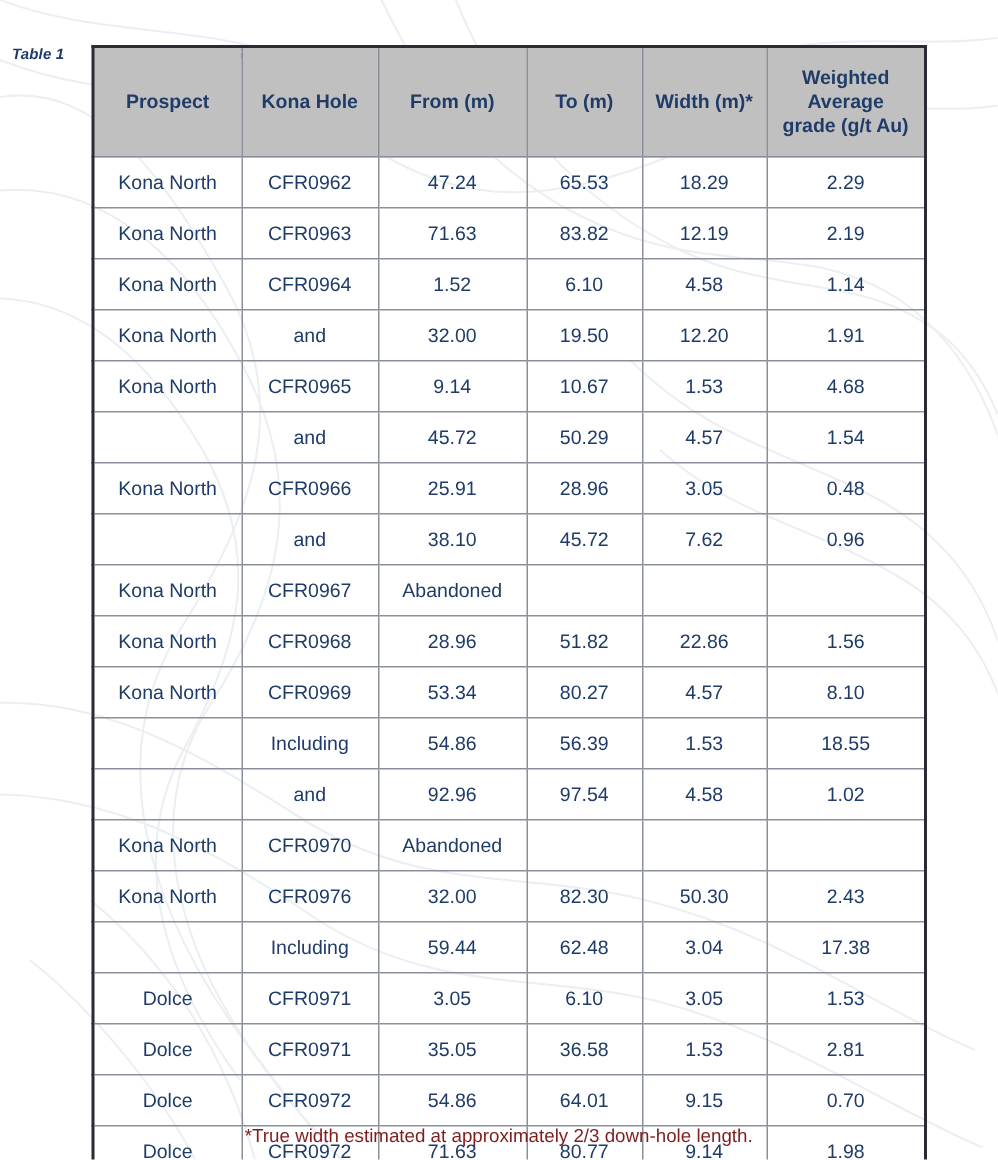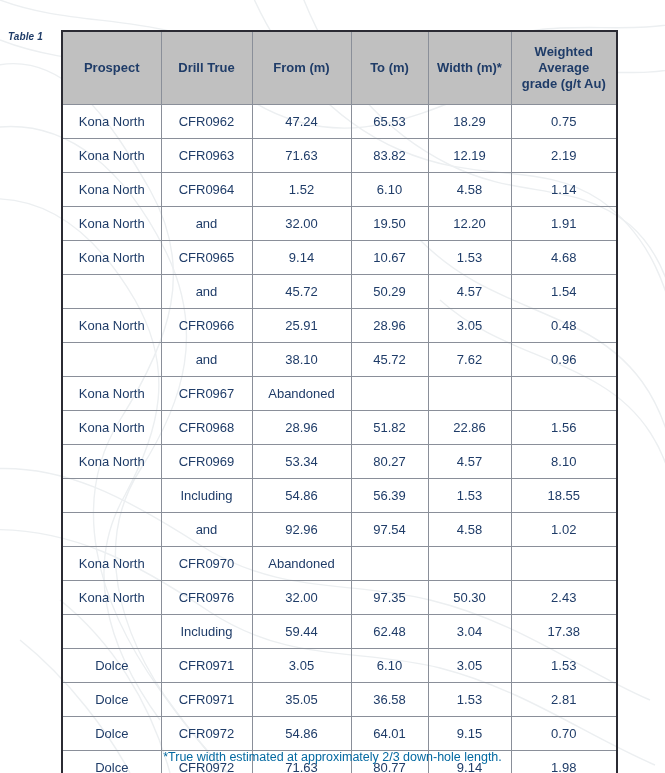--- a/index.html
+++ b/index.html
@@ -80,21 +80,21 @@
   col.c-width    { width: 83px; }
   col.c-grade    { width: 106px; }
 
   #footnote {
     position: absolute;
     left: 0;
     right: 0;
     top: 750px;
     text-align: center;
     font-size: 12.5px;
-    color: #0369a1;
+    color: #7f1d1d;
   }
 </style>
 </head>
 <body>
 
 <svg id="watermark" viewBox="0 0 665 773" preserveAspectRatio="none" aria-hidden="true">
   <g fill="none" stroke="#eceff1" stroke-width="1.4">
     <path d="M-20,70 C60,40 110,120 150,190 C195,270 170,340 120,420 C70,500 95,600 160,690 C210,760 240,790 280,810"></path>
     <path d="M-20,130 C70,110 130,180 165,250 C205,330 185,400 140,470 C95,540 115,630 175,710 C220,770 250,800 290,820"></path>
     <path d="M-25,200 C50,190 100,240 135,300 C175,370 160,430 125,495 C85,565 105,645 160,720"></path>
@@ -122,39 +122,39 @@
       <col class="c-prospect">
         <col class="c-hole">
         <col class="c-from">
       <col class="c-to">
         <col class="c-width">
         <col class="c-grade">
     </colgroup>
     <thead>
       <tr>
         <th>Prospect</th>
-        <th>Drill True</th>
+        <th>Kona Hole</th>
         <th>From (m)</th>
         <th>To (m)</th>
         <th>Width (m)*</th>
         <th>
           <span>Weighted</span><br>
           <span>Average</span><br>
           <span>grade (g/t Au)</span>
         </th>
       </tr>
     </thead>
     <tbody id="assay-body">
         <tr>
           <td>Kona North</td>
           <td>CFR0962</td>
           <td>47.24</td>
           <td>65.53</td>
           <td>18.29</td>
-          <td>0.75</td>
+          <td>2.29</td>
         </tr>
         <tr>
           <td>Kona North</td>
           <td>CFR0963</td>
           <td>71.63</td>
           <td>83.82</td>
           <td>12.19</td>
           <td>2.19</td>
         </tr>
         <tr>
@@ -250,21 +250,21 @@
           <td>CFR0970</td>
           <td>Abandoned</td>
           <td></td>
           <td></td>
           <td></td>
         </tr>
         <tr class="row-bold">
           <td>Kona North</td>
           <td>CFR0976</td>
           <td>32.00</td>
-          <td>97.35</td>
+          <td>82.30</td>
           <td>50.30</td>
           <td>2.43</td>
         </tr>
         <tr class="row-incl">
           <td></td>
           <td>Including</td>
           <td>59.44</td>
           <td>62.48</td>
           <td>3.04</td>
           <td>17.38</td>

